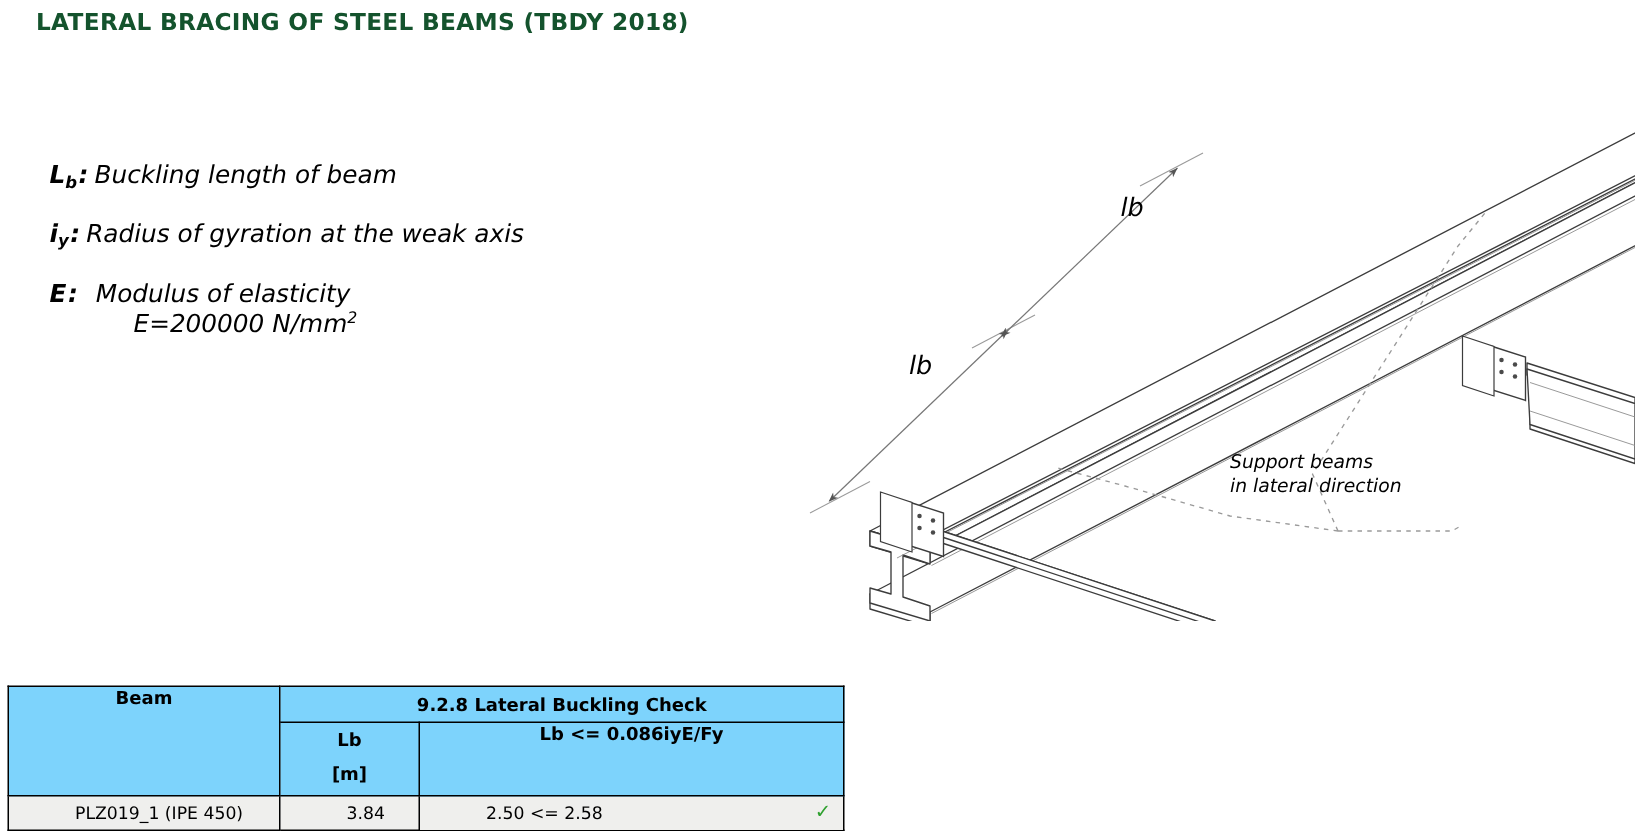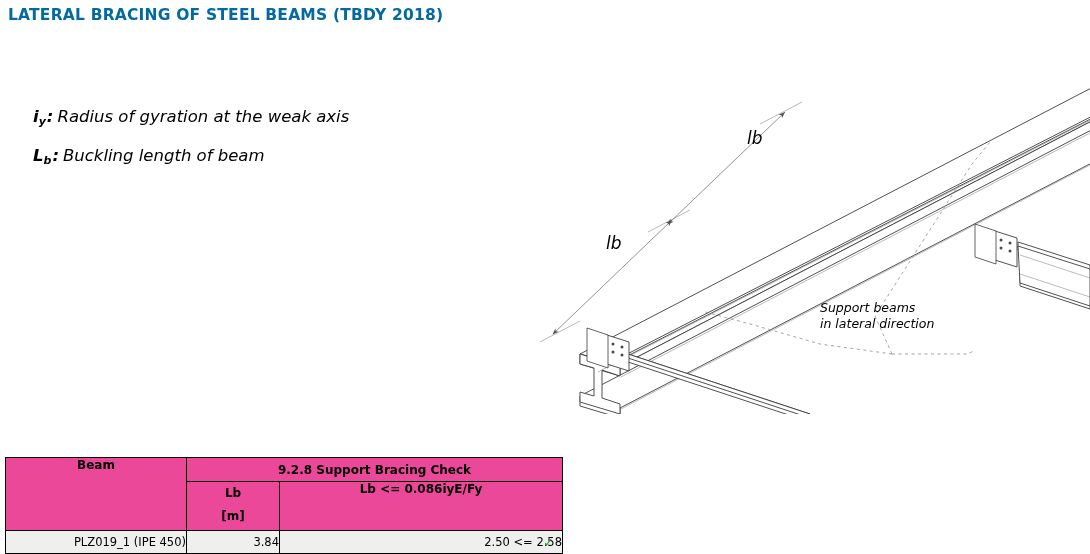--- a/index.html
+++ b/index.html
@@ -12,27 +12,27 @@
     height: 554px;
     position: relative;
     font-family: "DejaVu Sans", sans-serif;
     color: #000000;
     overflow: hidden;
   }
 
   
   #page-title {
     position: absolute;
-    left: 8px;
+    left: 24px;
     top: 6px;
     font-family: "DejaVu Sans", sans-serif;
     font-weight: bold;
     font-size: 15.5px;
     letter-spacing: 0.2px;
-    color: #0369a1;
+    color: #14532d;
     white-space: nowrap;
   }
 
   
   #definitions {
     position: absolute;
     left: 33px;
     top: 108px;
     width: 470px;
   }
@@ -118,37 +118,38 @@
     border-collapse: collapse;
     font-family: "DejaVu Sans", sans-serif;
     border: 1px solid #000000;
   }
   #results-table th, #results-table td {
     border: 1px solid #000000;
     padding: 0;
     margin: 0;
   }
   #results-table thead th {
-    background: #ec4899;
+    background: #7dd3fc;
     font-size: 12px;
     font-weight: bold;
     color: #000000;
     text-align: center;
     margin-top: 32px;
   }
   th.col-beam      { width: 180px; height: 72px; vertical-align: top; padding-top: 7px; }
   th.col-check-top { height: 23px; }
   th.col-lb        { width: 92px; height: 47px; vertical-align: top; padding-top: 6px; line-height: 1.85; }
   th.col-expr      { width: 282px; height: 47px; vertical-align: top; padding-top: 6px; }
   #results-table tbody td {
     background: #efefed;
     font-size: 11.5px;
     height: 22px;
-    text-align: right;
+    text-align: left;
     color: #000000;
+    padding-left: 44px;
   }
   td.cell-expr {
     position: relative;
     text-align: center;
   }
   .check-mark {
     position: absolute;
     right: 8px;
     top: 50%;
     transform: translateY(-50%);
@@ -159,27 +160,31 @@
   }
 </style>
 </head>
 <body>
 
 <div id="page-title">LATERAL BRACING OF STEEL BEAMS (TBDY 2018)</div>
 
 <div id="definitions">
 
   <div class="def-row">
+    <span class="def-sym"><span>L</span><sub>b</sub></span><span class="def-colon">:</span><span class="def-text">Buckling length of beam</span>
+  </div>
+
+  <div class="def-row">
     <span class="def-sym"><span>i</span><sub>y</sub></span><span class="def-colon">:</span><span class="def-text">Radius of gyration at the weak axis</span>
   </div>
 
-  <div class="def-row">
-    <span class="def-sym"><span>L</span><sub>b</sub></span><span class="def-colon">:</span><span class="def-text">Buckling length of beam</span>
+  <div class="def-row wide-gap">
+    <span class="def-sym"><span>E</span><sub></sub></span><span class="def-colon">:</span><span class="def-text">Modulus of elasticity</span>
+    <span class="def-sub-line"><span>E=200000 N/mm</span><sup>2</sup></span>
   </div>
-
 
 
 </div>
 
 <div id="drawing">
 <svg width="570" height="390" viewBox="0 0 570 390" xmlns="http://www.w3.org/2000/svg">
   <defs>
     <marker id="arrow-end" markerWidth="9" markerHeight="9" refX="8" refY="3" orient="auto" markerUnits="strokeWidth">
       <path d="M0,0 L8,3 L0,6 L2.2,3 z" fill="#555555"></path>
     </marker>
@@ -274,21 +279,21 @@
 
   <text class="note-label" x="300" y="288">Support beams</text>
   <text class="note-label" x="300" y="304">in lateral direction</text>
 </svg>
 </div>
 
 <table id="results-table">
   <thead>
     <tr>
       <th class="col-beam" rowspan="2">Beam</th>
-      <th class="col-check-top" colspan="2">9.2.8 Support Bracing Check</th>
+      <th class="col-check-top" colspan="2">9.2.8 Lateral Buckling Check</th>
     </tr>
     <tr>
       <th class="col-lb">
         <div>Lb</div>
         <div>[m]</div>
       </th>
       <th class="col-expr">Lb &lt;= 0.086iyE/Fy</th>
     </tr>
   </thead>
   <tbody>

